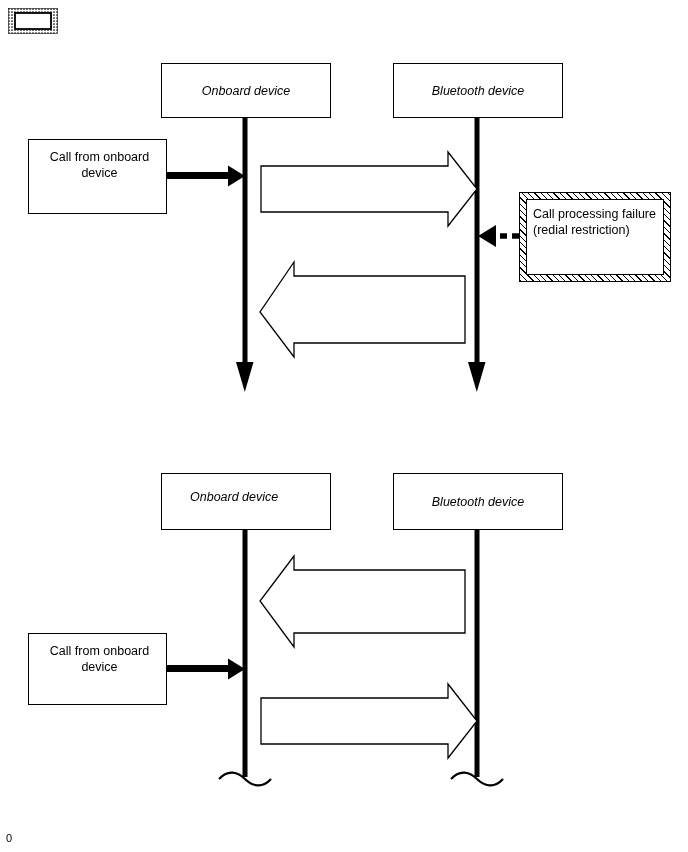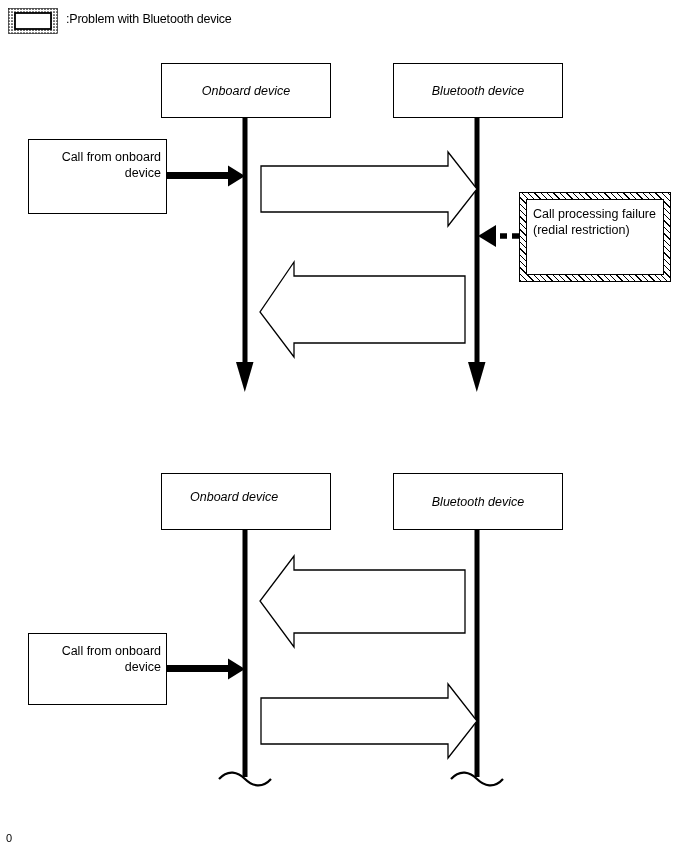--- a/index.html
+++ b/index.html
@@ -66,21 +66,21 @@
     background: #fff;
     box-sizing: border-box;
     font-size: 12.5px;
     line-height: 16px;
   }
   .notebox .lbl {
     position: absolute;
     left: 9px;
     top: 9px;
     right: 5px;
-    text-align: right;
+    text-align: center;
   }
 
   
   .hatchbox {
     box-sizing: border-box;
     padding: 6px;
     background:
       repeating-linear-gradient(45deg,
         #000 0px, #000 1px,
         #ffffff 1px, #ffffff 4.5px);
@@ -139,21 +139,20 @@
       <defs>
         <pattern id="dots" width="3" height="3" patternUnits="userSpaceOnUse">
           <rect width="3" height="3" fill="#fff"></rect>
           <circle cx="1" cy="1" r="0.85" fill="#000"></circle>
         </pattern>
       </defs>
       <rect x="0.5" y="0.5" width="49" height="25" fill="url(#dots)" stroke="#000" stroke-width="0.6"></rect>
       <rect x="7" y="5" width="36" height="16" fill="#fff" stroke="#000" stroke-width="1.8"></rect>
     </svg>
   </div>
-  <div class="abs legend-text">:Problem with Bluetooth device</div>
 
   <div class="abs devbox center" style="left:161px; top:63px; width:170px; height:55px;">
     <div class="lbl">Onboard device</div>
   </div>
 
   <div class="abs devbox center" style="left:393px; top:63px; width:170px; height:55px;">
     <div class="lbl">Bluetooth device</div>
   </div>
 
   <div class="abs notebox" style="left:28px; top:139px; width:139px; height:75px;">

